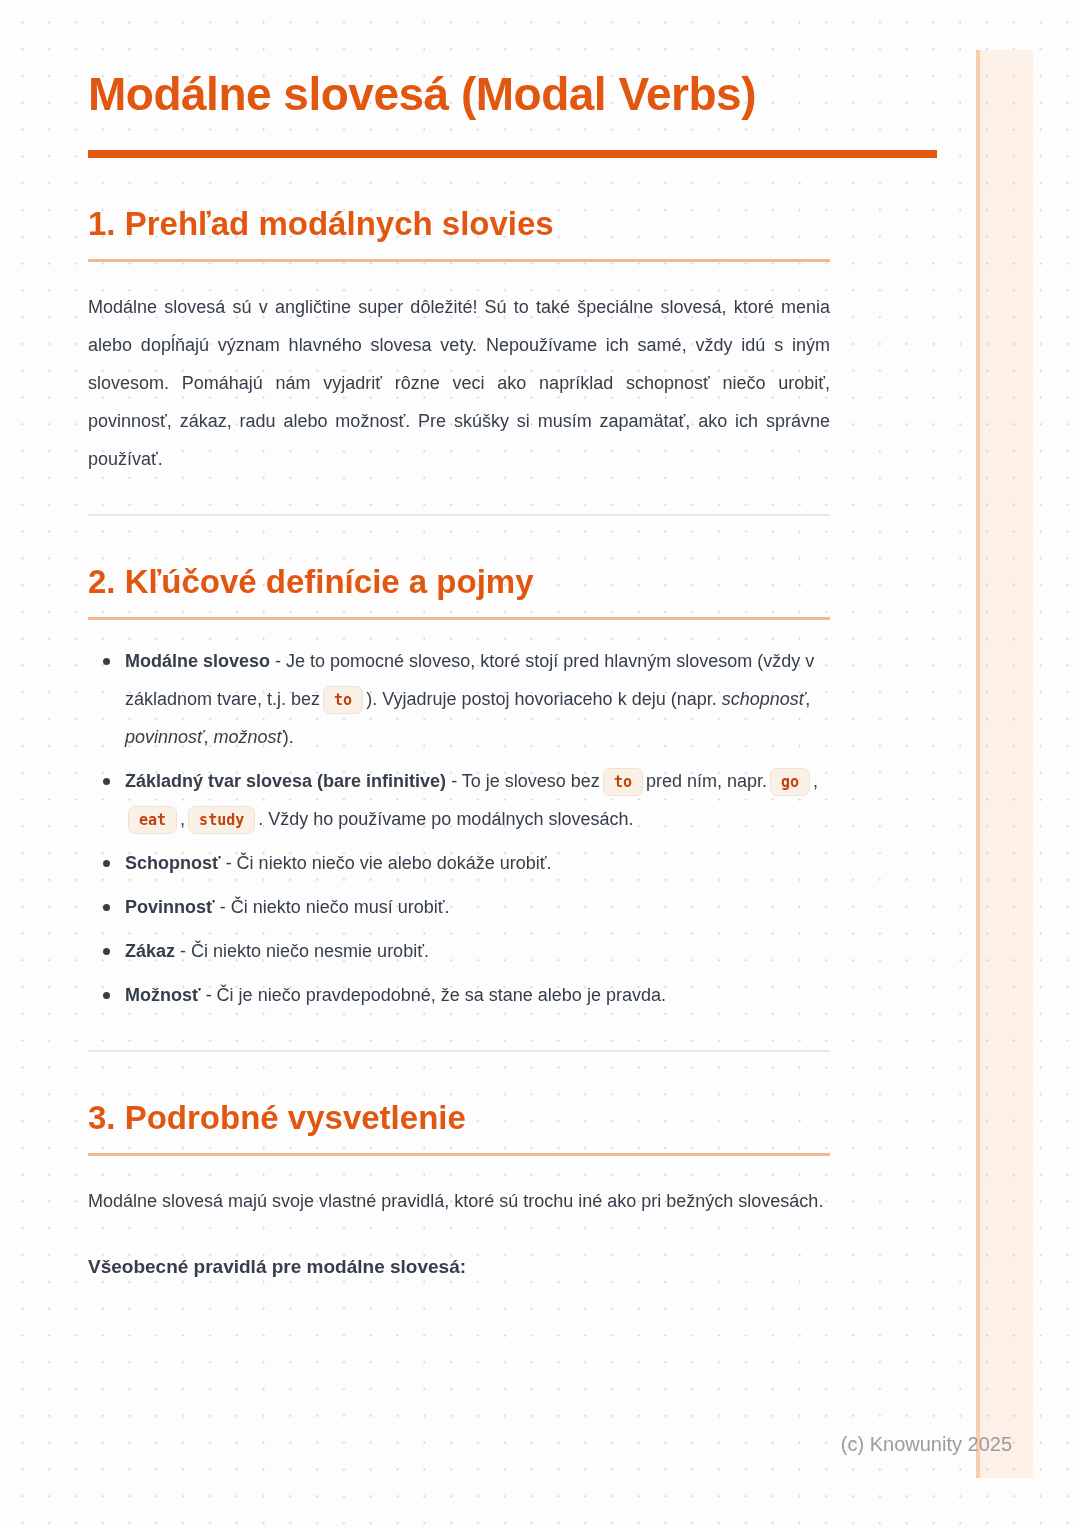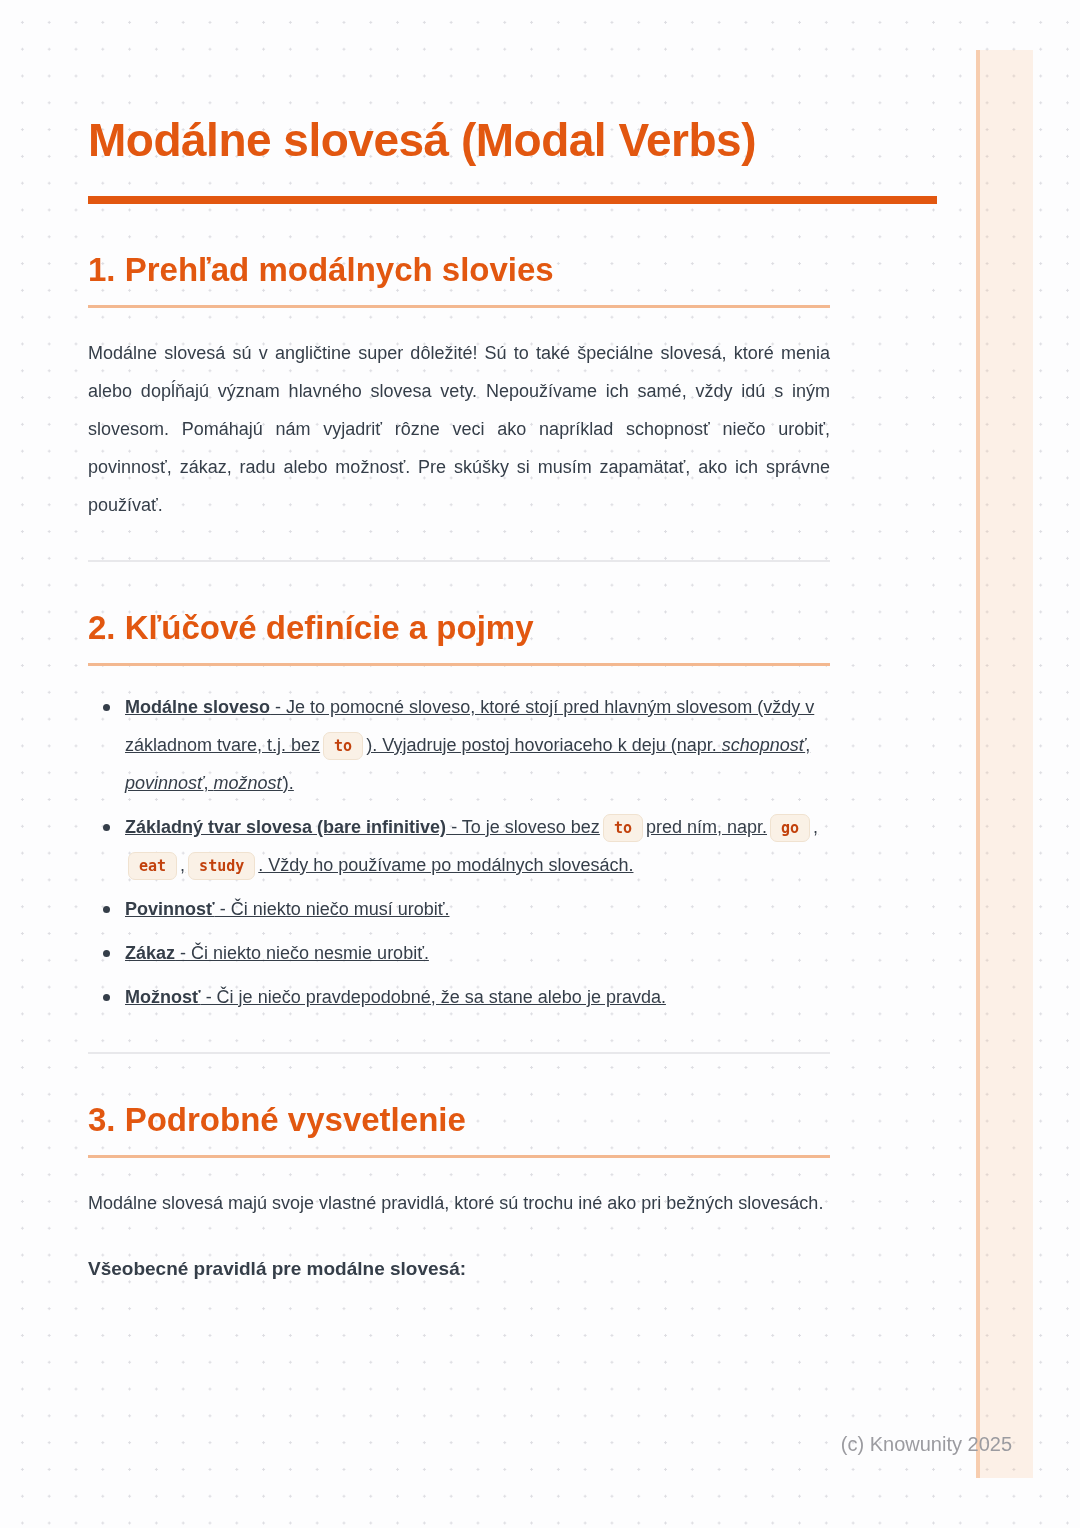--- a/index.html
+++ b/index.html
@@ -27,21 +27,21 @@
     height: 1428px;
     background: rgba(246, 160, 94, 0.14);
     border-left: 4px solid rgba(240, 148, 84, 0.38);
     box-sizing: border-box;
   }
 
   .content {
     position: relative;
     margin-left: 88px;
     width: 742px;
-    padding-top: 110px;
+    padding-top: 64px;
   }
 
   h1.doc-title {
     margin: 0;
     width: 690px;
     font-size: 46px;
     line-height: 60px;
     font-weight: 800;
     letter-spacing: -0.5px;
     color: var(--accent, #e25710);
@@ -77,21 +77,20 @@
     margin-top: 36px;
     border: none;
     border-top: 2px solid #e8e8eb;
     width: 742px;
   }
 
   ul.def-list {
     margin: 22px 0 0 0;
     padding: 0;
     list-style: none;
-    text-decoration: underline;
   }
   ul.def-list li {
     position: relative;
     padding-left: 37px;
     margin-bottom: 6px;
     font-size: 18px;
     line-height: 38px;
   }
   ul.def-list li::before {
     content: "";
@@ -153,20 +152,21 @@
     <p class="body-par">Modálne slovesá sú v angličtine super dôležité! Sú to také špeciálne slovesá, ktoré menia alebo dopĺňajú význam hlavného slovesa vety. Nepoužívame ich samé, vždy idú s iným slovesom. Pomáhajú nám vyjadriť rôzne veci ako napríklad schopnosť niečo urobiť, povinnosť, zákaz, radu alebo možnosť. Pre skúšky si musím zapamätať, ako ich správne používať.</p>
   </div>
 
   <hr class="divider">
 
   <div class="section">
     <h2 class="section-heading">2. Kľúčové definície a pojmy</h2>
     <ul class="def-list">
         <li><span class="seg-bold">Modálne sloveso</span><span class="seg-normal"> - Je to pomocné sloveso, ktoré stojí pred hlavným slovesom (vždy v základnom tvare, t.j. bez</span><span class="seg-chip">to</span><span class="seg-normal">). Vyjadruje postoj hovoriaceho k deju (napr. </span><span class="seg-italic">schopnosť</span><span class="seg-normal">, </span><span class="seg-italic">povinnosť</span><span class="seg-normal">, </span><span class="seg-italic">možnosť</span><span class="seg-normal">).</span></li>
         <li><span class="seg-bold">Základný tvar slovesa (bare infinitive)</span><span class="seg-normal"> - To je sloveso bez</span><span class="seg-chip">to</span><span class="seg-normal">pred ním, napr.</span><span class="seg-chip">go</span><span class="seg-normal">,</span><span class="seg-chip">eat</span><span class="seg-normal">,</span><span class="seg-chip">study</span><span class="seg-normal">. Vždy ho používame po modálnych slovesách.</span></li>
+        <li><span class="seg-bold">Schopnosť</span><span class="seg-normal"> - Či niekto niečo vie alebo dokáže urobiť.</span></li>
         <li><span class="seg-bold">Povinnosť</span><span class="seg-normal"> - Či niekto niečo musí urobiť.</span></li>
         <li><span class="seg-bold">Zákaz</span><span class="seg-normal"> - Či niekto niečo nesmie urobiť.</span></li>
         <li><span class="seg-bold">Možnosť</span><span class="seg-normal"> - Či je niečo pravdepodobné, že sa stane alebo je pravda.</span></li>
       </ul>
   </div>
 
   <hr class="divider">
 
   <div class="section">
     <h2 class="section-heading">3. Podrobné vysvetlenie</h2>

